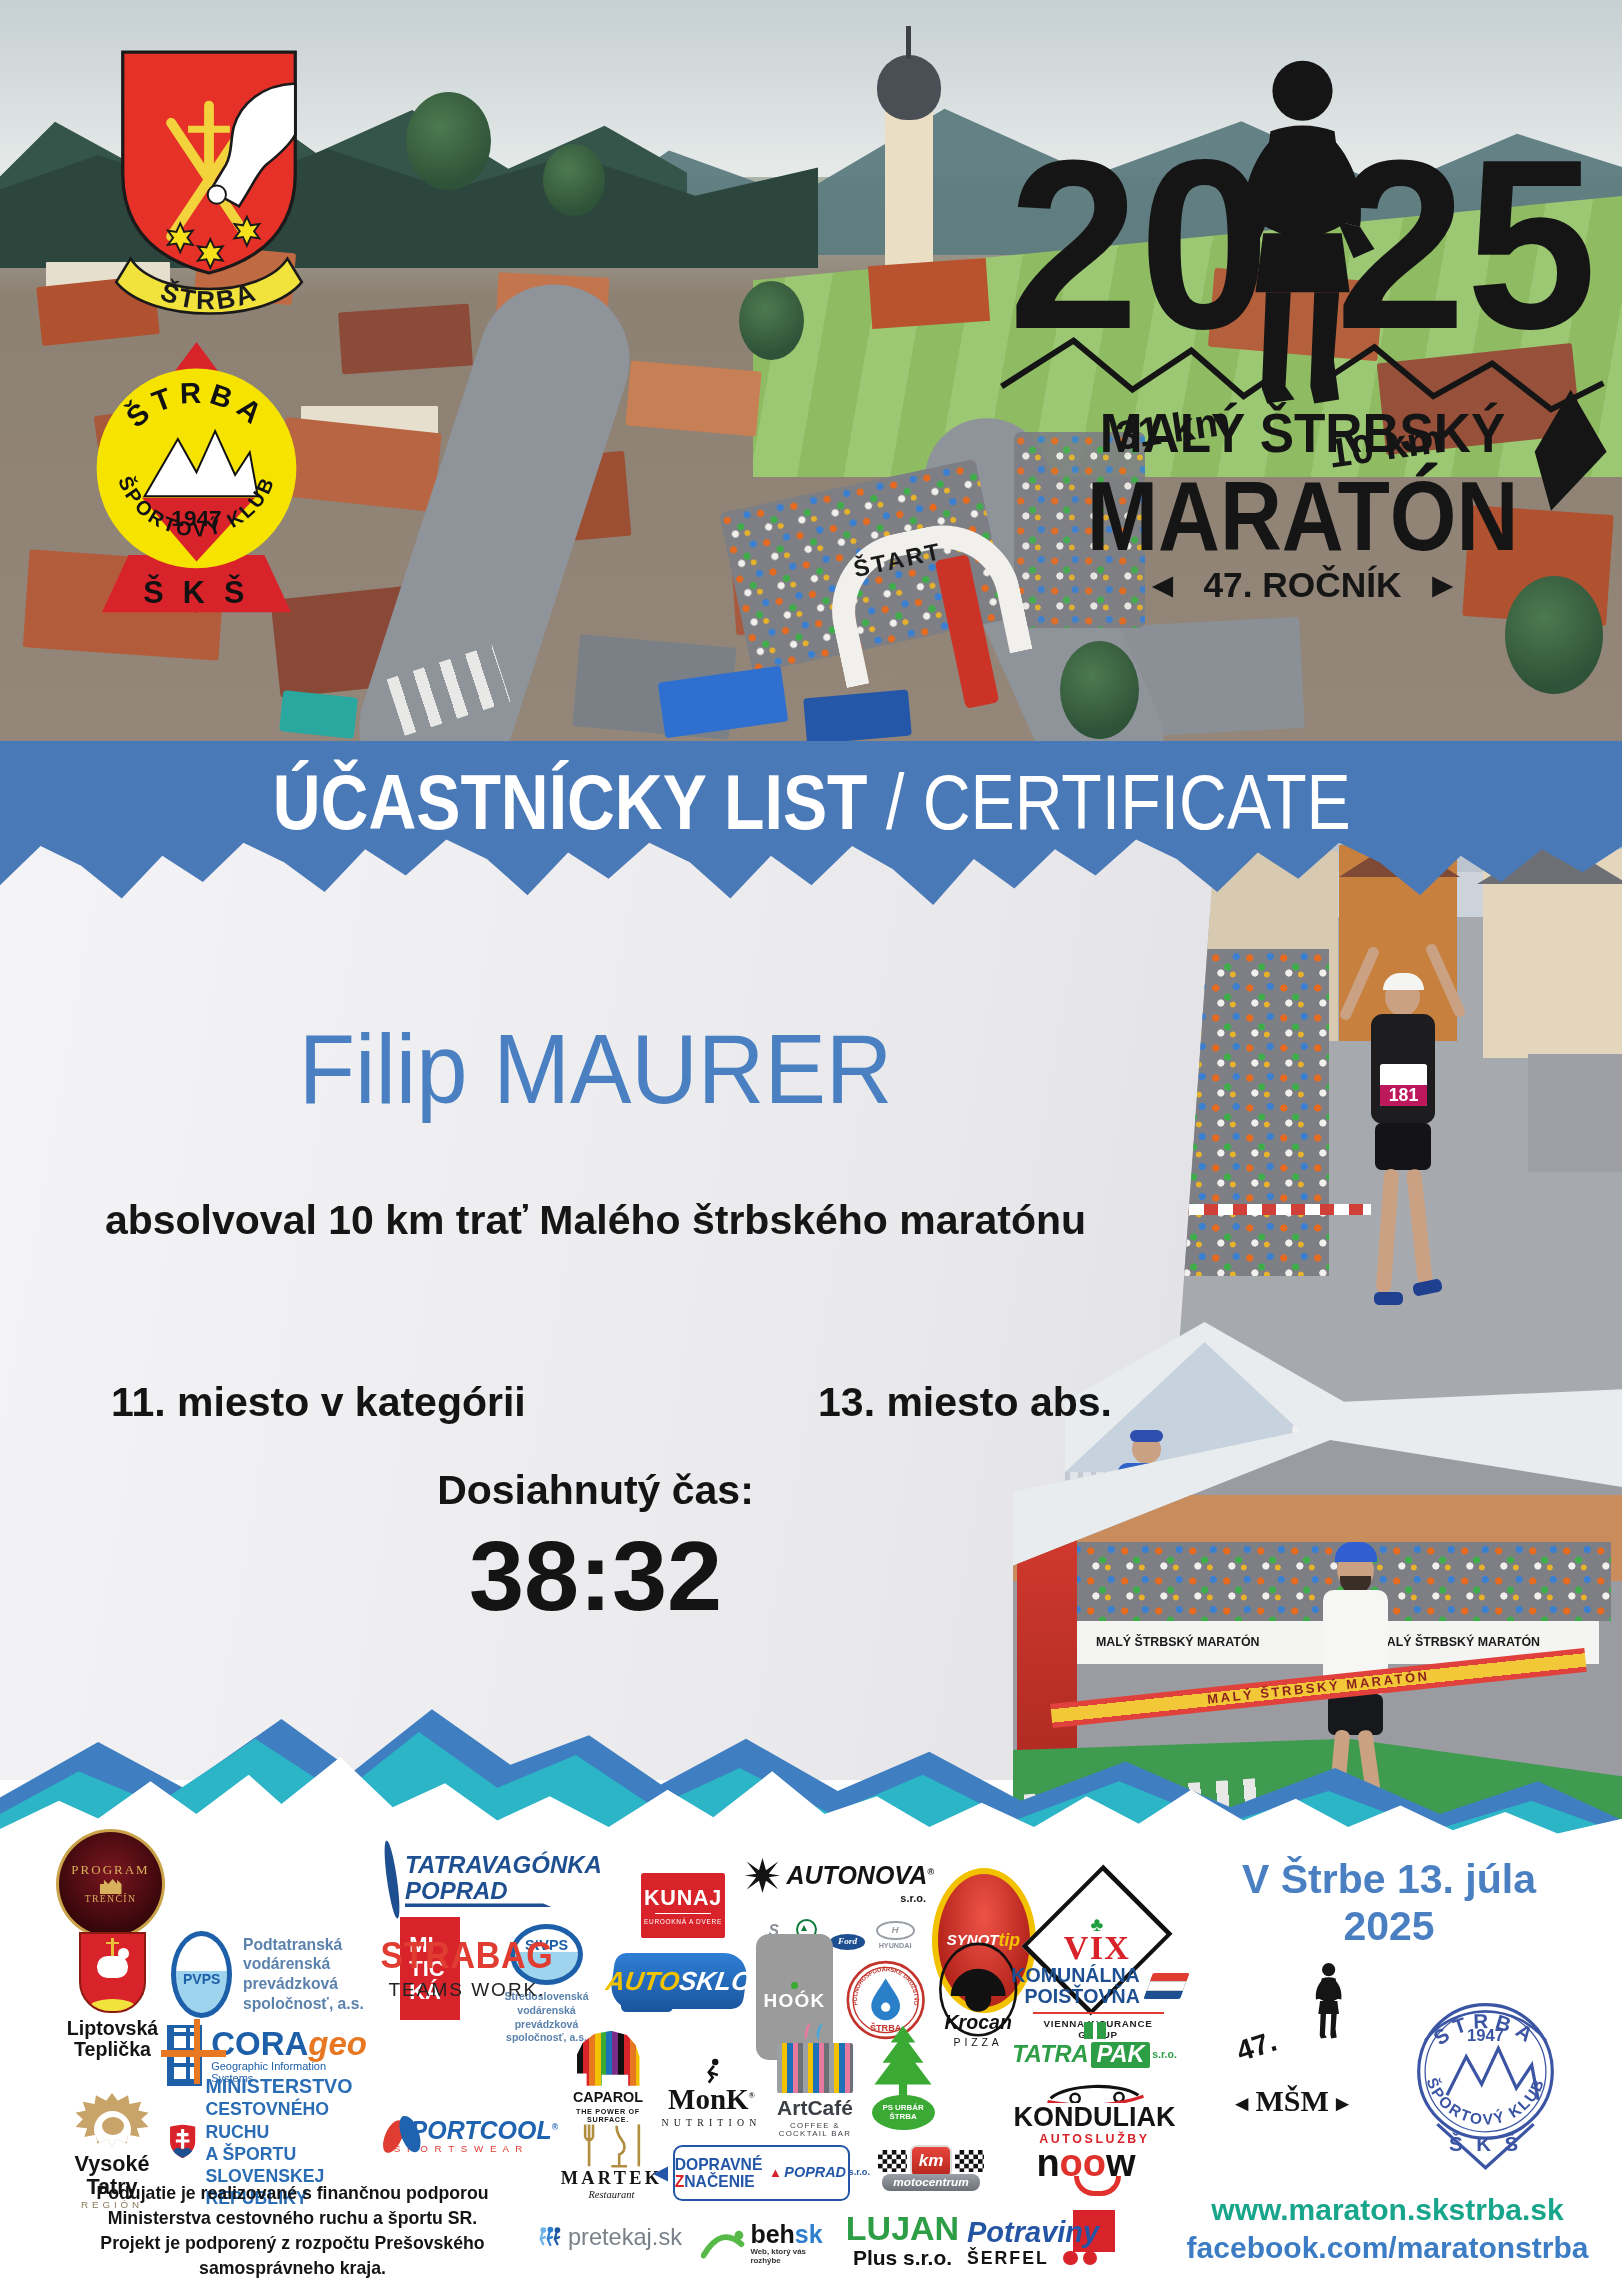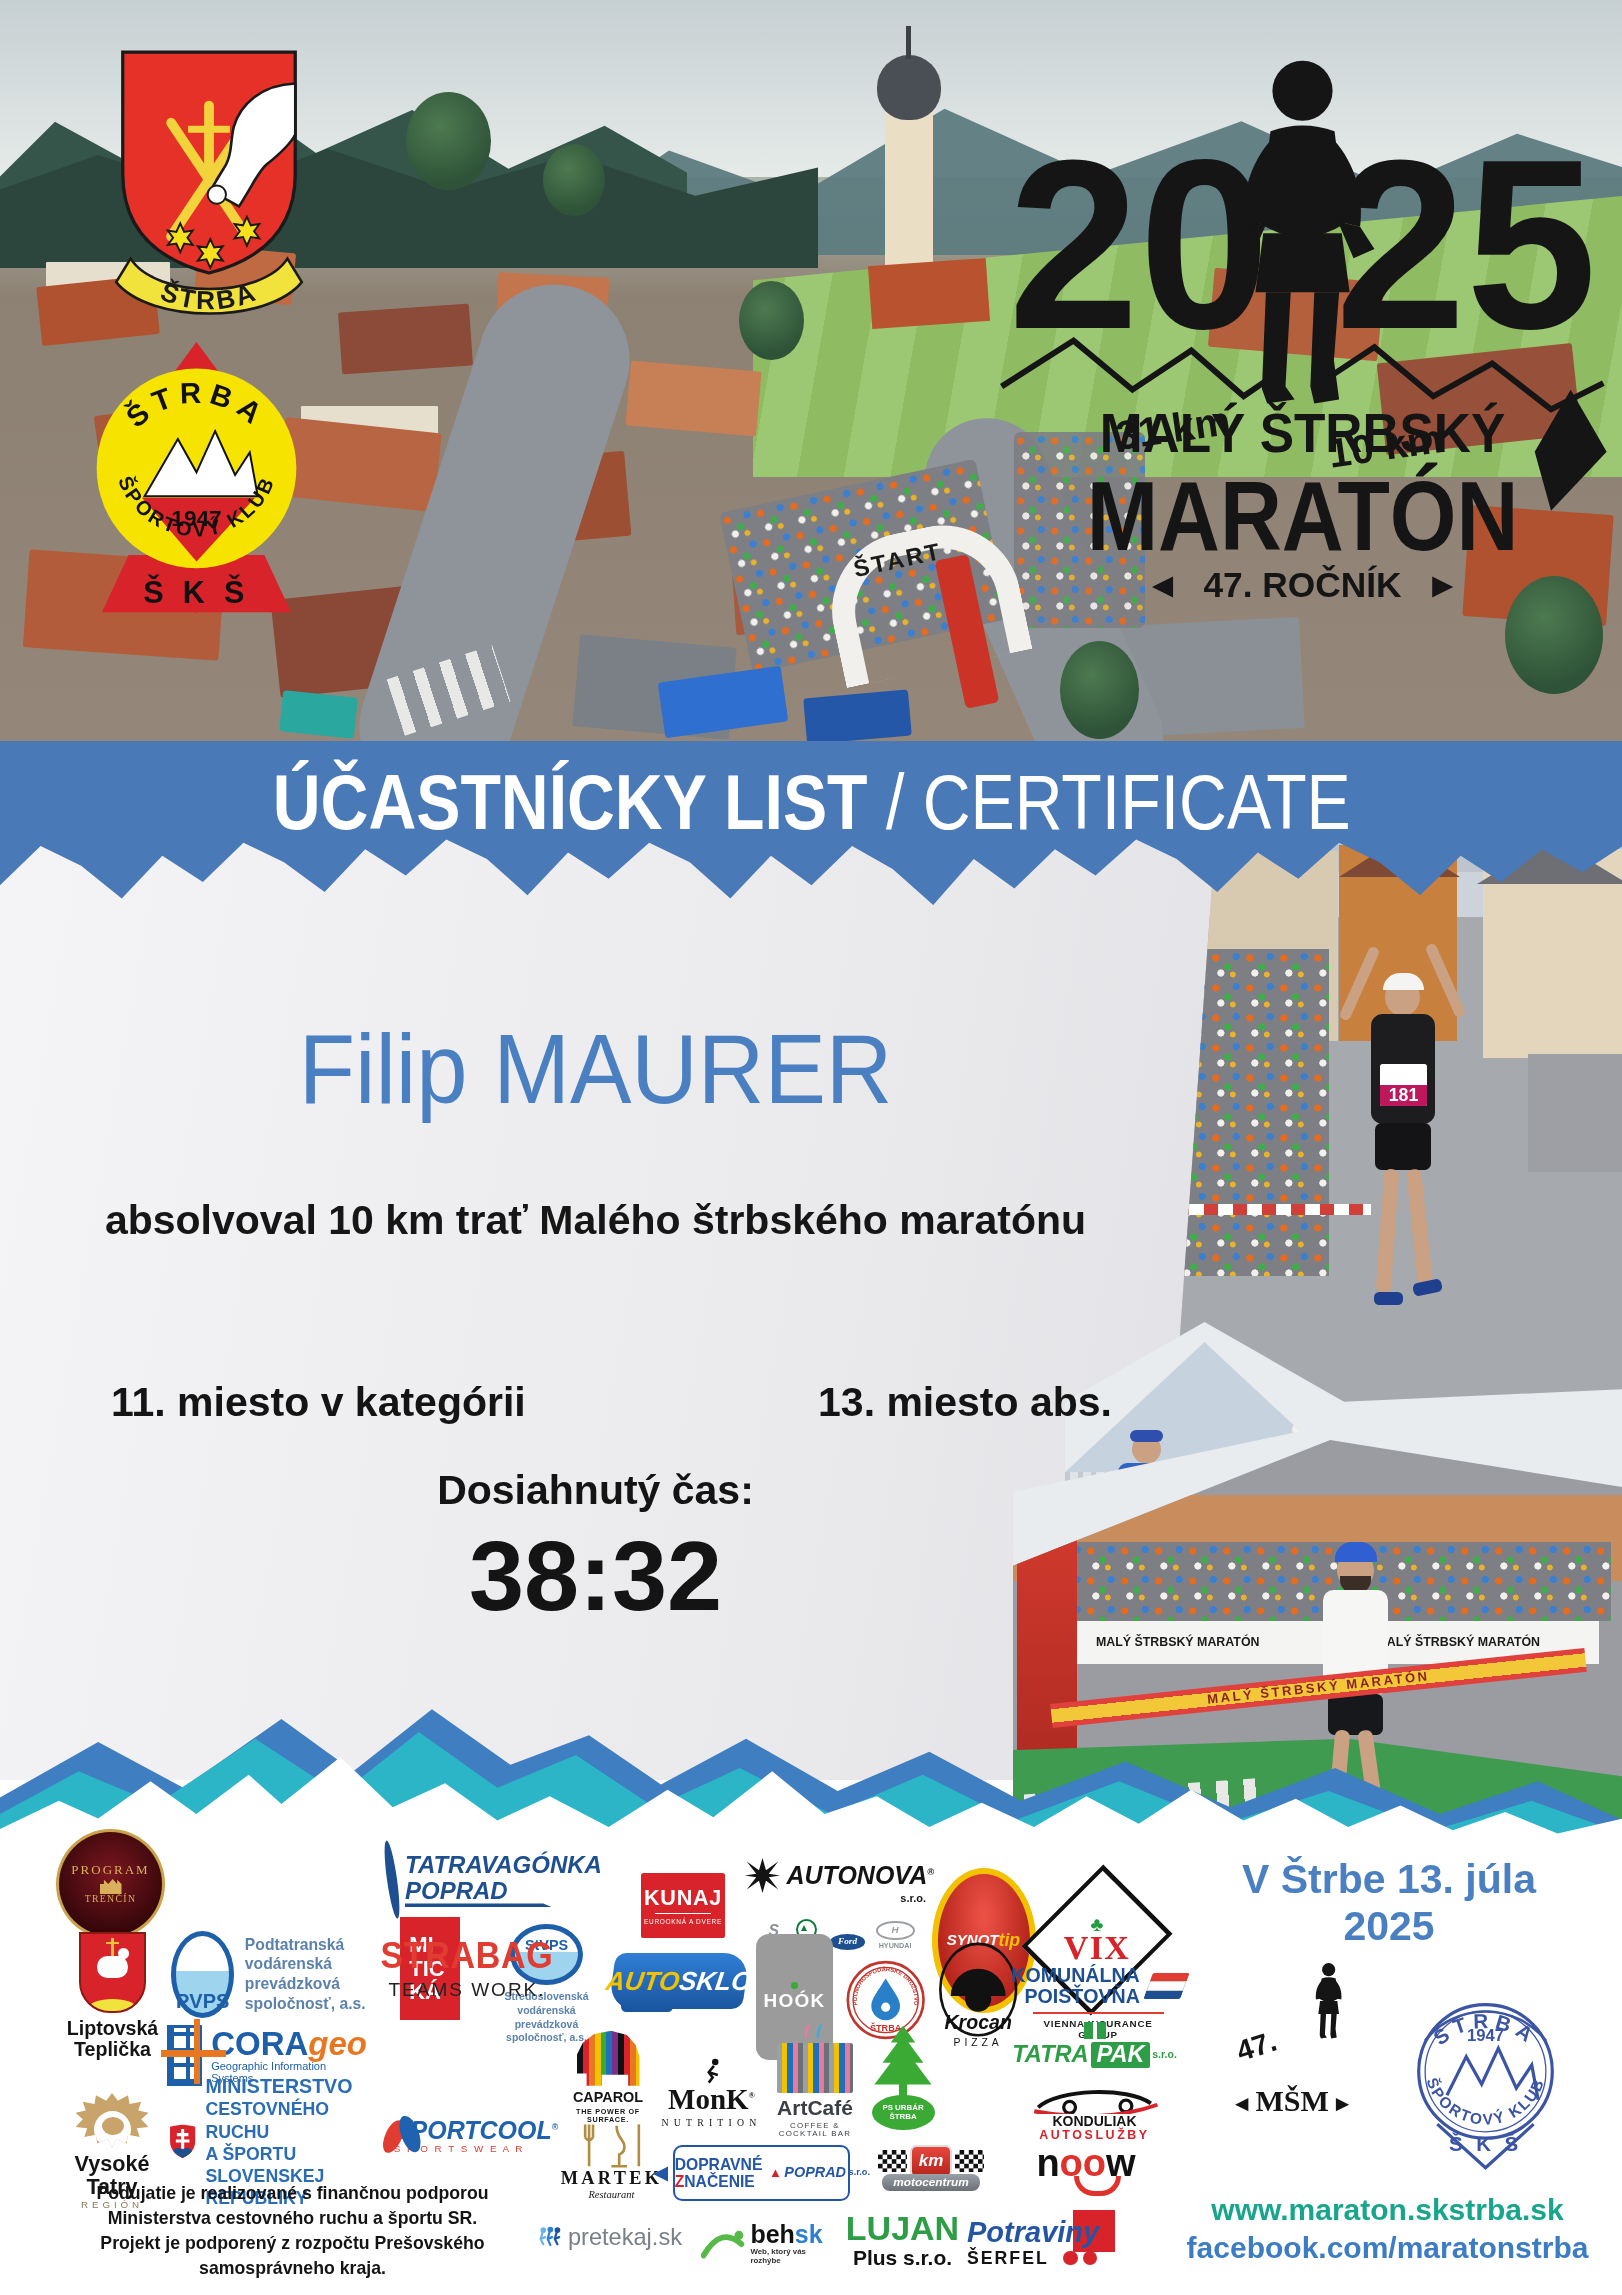--- a/index.html
+++ b/index.html
@@ -529,21 +529,21 @@
         <span class="cross2"></span>
         <span class="lamb"></span>
         <span class="lamb2"></span>
         <span class="mound"></span>
     </div>
     <div style="font-size:19.6px;font-weight:700;margin-top:5.2px">Liptovská</div>
     <div style="font-size:19.6px;font-weight:700">Teplička</div>
   </div>
 
   <div class="sp pvps">
-    <div class="wcircle" style="width:77px;height:77px;font-size:20px;padding-top:0;align-items:flex-end">
+    <div class="wcircle" style="width:77px;height:77px;font-size:14px;padding-top:0;align-items:center">
         <span style="margin-top:11.8px">PVPS</span>
       </div>
     <div style="font-size:15.7px;color:#5b82ad;font-weight:700;line-height:1.25">
       <div>Podtatranská vodárenská</div>
       <div>prevádzková spoločnosť, a.s.</div>
     </div>
   </div>
 
   <div class="sp miticka">
     <div style="font-size:22px;font-weight:700">MI</div>
@@ -675,21 +675,21 @@
     </div>
   </div>
 
   <div class="sp konduliak">
     <svg width="131" height="29" viewBox="0 0 200 44">
       <path d="M14,34 C44,6 150,2 186,28" stroke="#111" stroke-width="6" fill="none"></path>
       <circle cx="62" cy="34" r="9" stroke="#111" stroke-width="5" fill="none"></circle>
       <circle cx="148" cy="32" r="9" stroke="#111" stroke-width="5" fill="none"></circle>
       <path d="M8,40 C70,52 140,50 196,30" stroke="#d8232a" stroke-width="6" fill="none"></path>
     </svg>
-    <div style="font-size:14px;font-weight:700">KONDULIAK</div>
+    <div style="font-size:27px;font-weight:700">KONDULIAK</div>
     <div style="font-size:12.4px;font-weight:700;color:#d8232a;letter-spacing:2.6px">AUTOSLUŽBY</div>
   </div>
 
   <div class="sp vtatry">
     <div class="vt-sun">
         <i></i>
         <b></b>
       </div>
     <div style="font-size:21.6px;font-weight:700;margin-top:3.9px">Vysoké Tatry</div>
     <div style="font-size:9.8px;letter-spacing:3.9px;color:#8a7a5a;margin-top:2px">REGIÓN</div>

